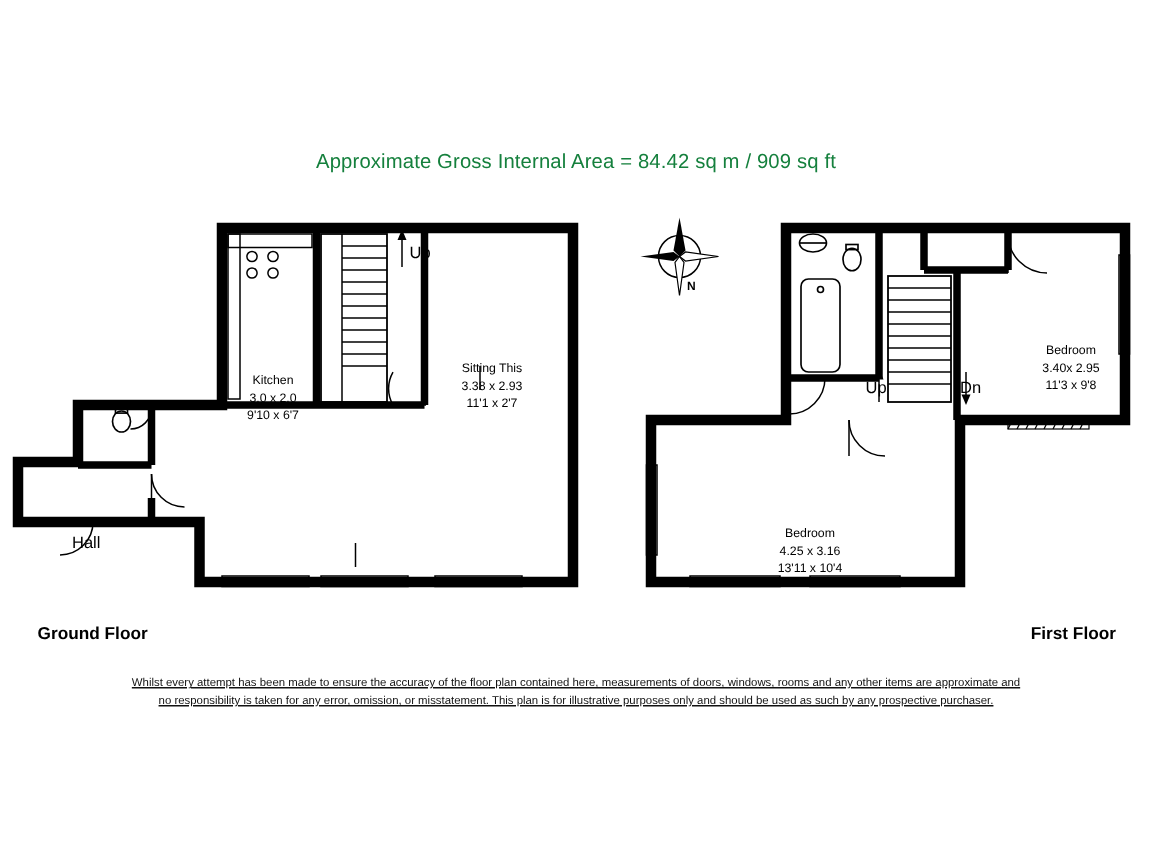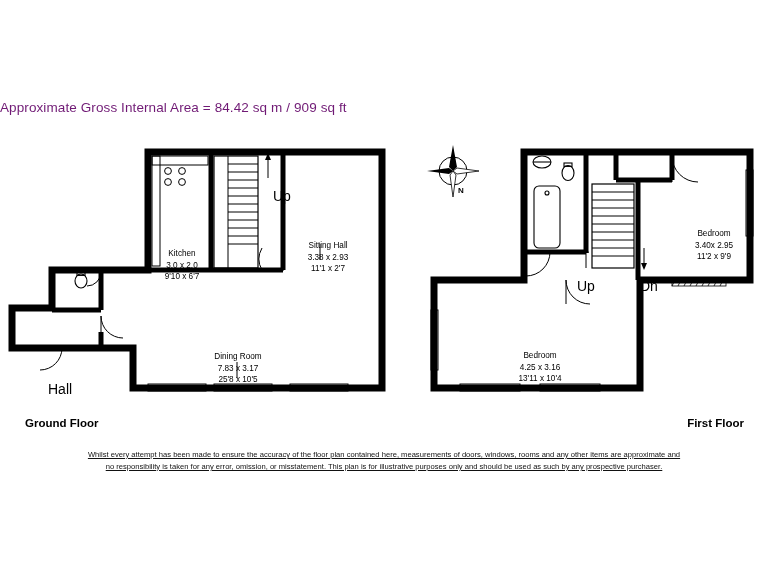--- a/index.html
+++ b/index.html
@@ -20,23 +20,24 @@
     left: 0; top: 0;
     width: 768px;
     height: 576px;
   }
   
   .title {
     position: absolute;
     left: 0;
     top: 100px;
     width: 768px;
+    text-align: center;
     font-size: 13.5px;
     letter-spacing: 0.1px;
-    color: #701a75;
+    color: #15803d;
   }
   
   .floor-label {
     position: absolute;
     font-size: 11.5px;
     font-weight: bold;
     top: 417px;
   }
   .floor-label.ground { left: 3px; margin-left: 22px; }
   .floor-label.first  { right: 24px; }
@@ -70,24 +71,23 @@
     white-space: nowrap;
     color: #000;
     margin-top: 38px;
   }
   .room-label .nm { display: block; }
   .room-label .d1 { display: block; }
   .room-label .d2 { display: block; }
 
   .small-label {
     position: absolute;
-    font-size: 14px;
+    font-size: 11px;
     color: #000;
     white-space: nowrap;
-    margin-top: 25px;
   }
 
   
   .compass {
     position: absolute;
     left: 425px;
     top: 143px;
     width: 56px;
     height: 56px;
   }
@@ -191,30 +191,25 @@
       </g>
     </svg>
 
     <div class="room-label" style="left:146px; top:70px; width:72px;">
       <span class="nm">Kitchen</span>
       <span class="d1">3.0 x 2.0</span>
       <span class="d2">9'10 x 6'7</span>
     </div>
 
     <div class="room-label" style="left:283px; top:62px; width:90px;">
-      <span class="nm">Sitting Hall</span>
+      <span class="nm">Sitting This</span>
       <span class="d1">3.38 x 2.93</span>
       <span class="d2">11'1 x 2'7</span>
     </div>
 
-    <div class="room-label" style="left:190px; top:173px; width:96px;">
-      <span class="nm">Dining Room</span>
-      <span class="d1">7.83 x 3.17</span>
-      <span class="d2">25'8 x 10'5</span>
-    </div>
 
     <div class="small-label" style="left:48px; top:216px;text-align:center;">Hall</div>
 
     <div class="small-label" style="left:273px; top:23px;">Up</div>
   </div>
 
   <div class="compass">
     <svg width="56" height="56" viewBox="0 0 56 56">
       <circle cx="28" cy="28" r="14" fill="none" stroke="#000" stroke-width="1"></circle>
       <path d="M28,2 L32,24 L28,28 L24,24 Z" fill="#000"></path>
@@ -310,21 +305,21 @@
         <rect x="326" y="30" width="7" height="66"></rect>
         <rect x="11" y="170" width="7" height="60"></rect>
         <rect x="40" y="244" width="60" height="7"></rect>
         <rect x="120" y="244" width="60" height="7"></rect>
       </g>
     </svg>
 
     <div class="room-label" style="left:248px; top:50px; width:92px;">
       <span class="nm">Bedroom</span>
       <span class="d1">3.40x 2.95</span>
-      <span class="d2">11'2 x 9'9</span>
+      <span class="d2">11'3 x 9'8</span>
     </div>
 
     <div class="room-label" style="left:70px; top:172px; width:100px;">
       <span class="nm">Bedroom</span>
       <span class="d1">4.25 x 3.16</span>
       <span class="d2">13'11 x 10'4</span>
     </div>
 
     <div class="small-label" style="left:157px; top:113px;">Up</div>
     <div class="small-label" style="left:220px; top:113px;">Dn</div>

